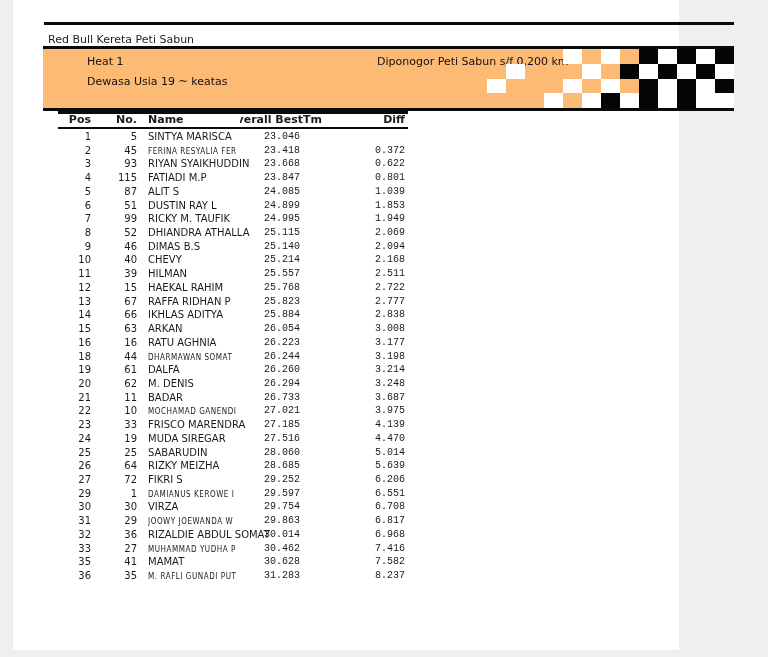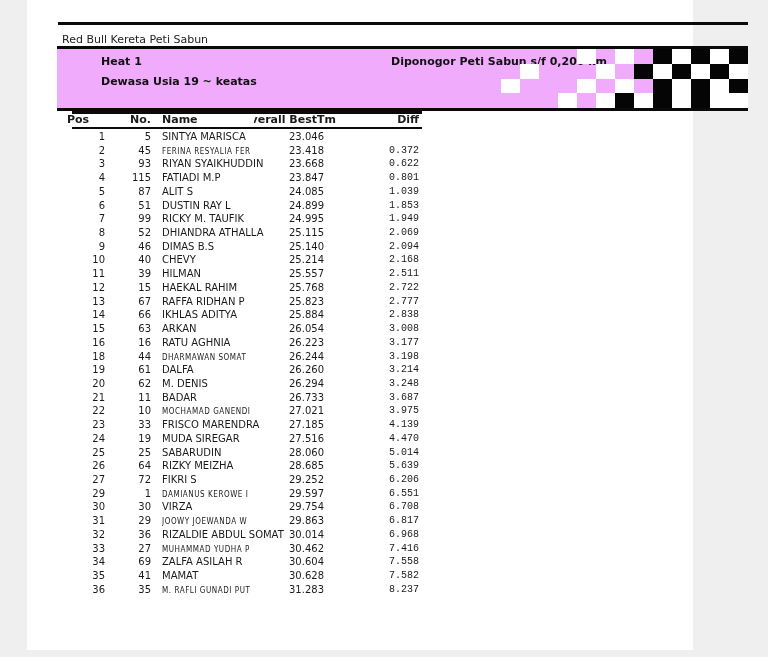--- a/index.html
+++ b/index.html
@@ -7,68 +7,67 @@
     width:768px;height:657px;
     background:#efefef;
     font-family:"DejaVu Sans","Liberation Sans",sans-serif;
     color:#1a1a1a;
     position:relative;
     overflow:hidden;
   }
   .page{
     position:absolute;left:13px;top:0;width:666px;height:650px;
     background:#ffffff;
-    margin-left:14px;
   }
   .top-rule{
     position:absolute;left:31px;top:22px;width:690px;height:3px;background:#0a0a0a;
   }
   .report-title{
     position:absolute;left:35px;top:33px;font-size:11px;color:#222;white-space:nowrap;
   }
   .header-box{
     position:absolute;left:30px;top:46px;width:691px;height:65px;
     box-sizing:border-box;
-    background:#f0abfc;
-    border-top:3px solid #0a0a0a;border-bottom:3px solid #0a0a0a;font-weight:bold;
+    background:#fdba74;
+    border-top:3px solid #0a0a0a;border-bottom:3px solid #0a0a0a;
   }
   .header-box .heat{position:absolute;left:44px;top:6px;font-size:11px;color:#111;white-space:nowrap;}
   .header-box .event{position:absolute;left:334px;top:6px;font-size:11px;color:#111;white-space:nowrap;}
   .header-box .category{position:absolute;left:44px;top:26px;font-size:11px;color:#111;white-space:nowrap;}
   .checker{
     position:absolute;right:0;top:0;bottom:0;width:266px;
     display:grid;
     grid-template-columns:repeat(14,19px);
     grid-auto-rows:14.75px;
   }
   .checker .cell{width:19px;height:14.75px;}
   .checker .c-g{background:transparent;}
   .checker .c-w{background:#ffffff;}
   .checker .c-b{background:#050505;}
 
   .thead-rule-top{position:absolute;left:45px;top:111px;width:350px;height:3px;background:#0a0a0a;}
   .thead-rule-bottom{position:absolute;left:45px;top:127px;width:350px;height:2px;background:#0a0a0a;}
 
   .thead{position:absolute;left:0;top:113px;width:722px;height:13px;font-weight:bold;font-size:11px;}
-  .thead .h-pos{position:absolute;left:40px;width:38px;text-align:left;}
+  .thead .h-pos{position:absolute;left:40px;width:38px;text-align:right;}
   .thead .h-no{position:absolute;left:85px;width:39px;text-align:right;}
   .thead .h-name{position:absolute;left:135px;width:120px;text-align:left;}
   .thead .h-best{
     position:absolute;left:227px;width:82px;
     overflow:hidden;white-space:nowrap;direction:rtl;text-align:right;
   }
   .thead .h-diff{position:absolute;left:312px;width:80px;text-align:right;}
 
   .rows{position:absolute;left:0;top:130px;width:722px;}
   .trow{position:relative;height:13.72px;font-size:10px;}
   .trow .c{position:absolute;top:0;height:13.72px;line-height:13.72px;white-space:nowrap;}
   .trow .c-pos{left:40px;width:38px;text-align:right;}
   .trow .c-no{left:85px;width:39px;text-align:right;}
   .trow .c-name{left:135px;width:129px;overflow:hidden;text-align:left;}
-  .trow .c-best{left:217px;width:80px;text-align:right;}
+  .trow .c-best{left:229px;width:80px;text-align:center;font-family:Liberation Mono, monospace;}
   .trow .c-diff{left:312px;width:80px;text-align:right;font-family:Liberation Mono, monospace;}
   .trow .c-name .nm{display:inline-block;white-space:nowrap;}
   .trow .c-name .nm.condensed{
     font-size:9.5px;letter-spacing:0.7px;
     transform:scaleX(0.76);transform-origin:0 50%;
   }
 </style>
 </head>
 <body>
 
@@ -398,27 +397,20 @@
   </div>
 
   <div class="trow">
     <div class="c c-pos">33</div>
     <div class="c c-no">27</div>
     <div class="c c-name"><span class="nm condensed">MUHAMMAD YUDHA P</span></div>
     <div class="c c-best">30.462</div>
     <div class="c c-diff">7.416</div>
   </div>
 
-  <div class="trow">
-    <div class="c c-pos">34</div>
-    <div class="c c-no">69</div>
-    <div class="c c-name"><span class="nm">ZALFA ASILAH R</span></div>
-    <div class="c c-best">30.604</div>
-    <div class="c c-diff">7.558</div>
-  </div>
 
   <div class="trow">
     <div class="c c-pos">35</div>
     <div class="c c-no">41</div>
     <div class="c c-name"><span class="nm">MAMAT</span></div>
     <div class="c c-best">30.628</div>
     <div class="c c-diff">7.582</div>
   </div>
 
   <div class="trow">

